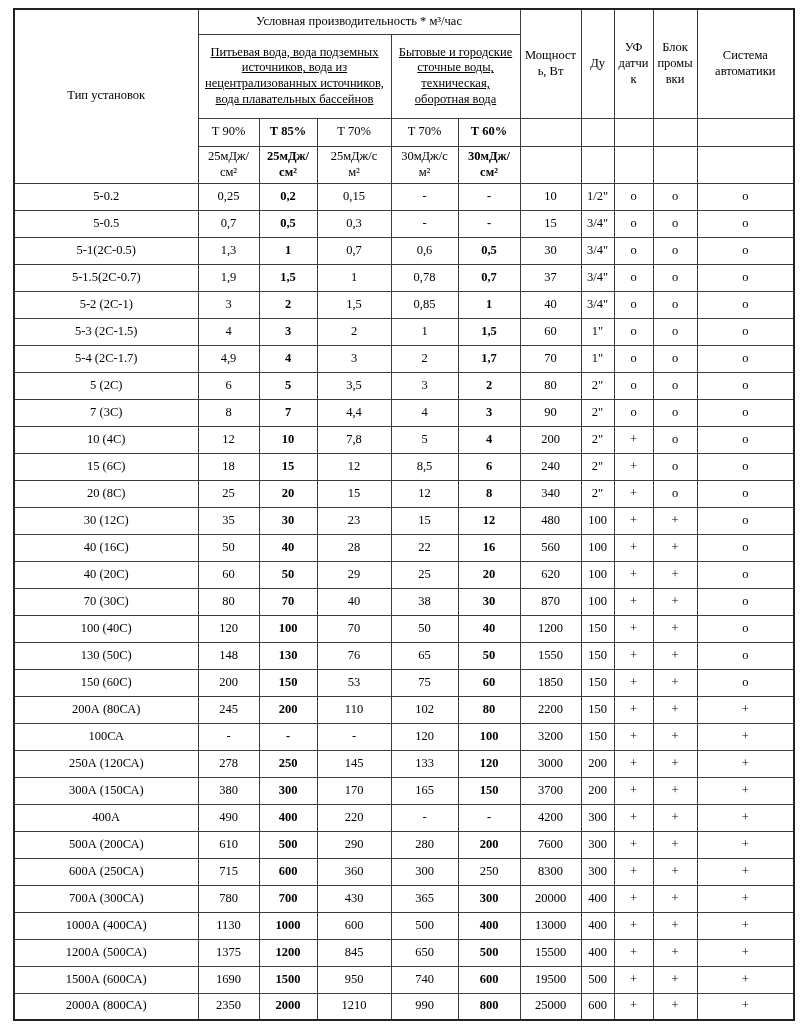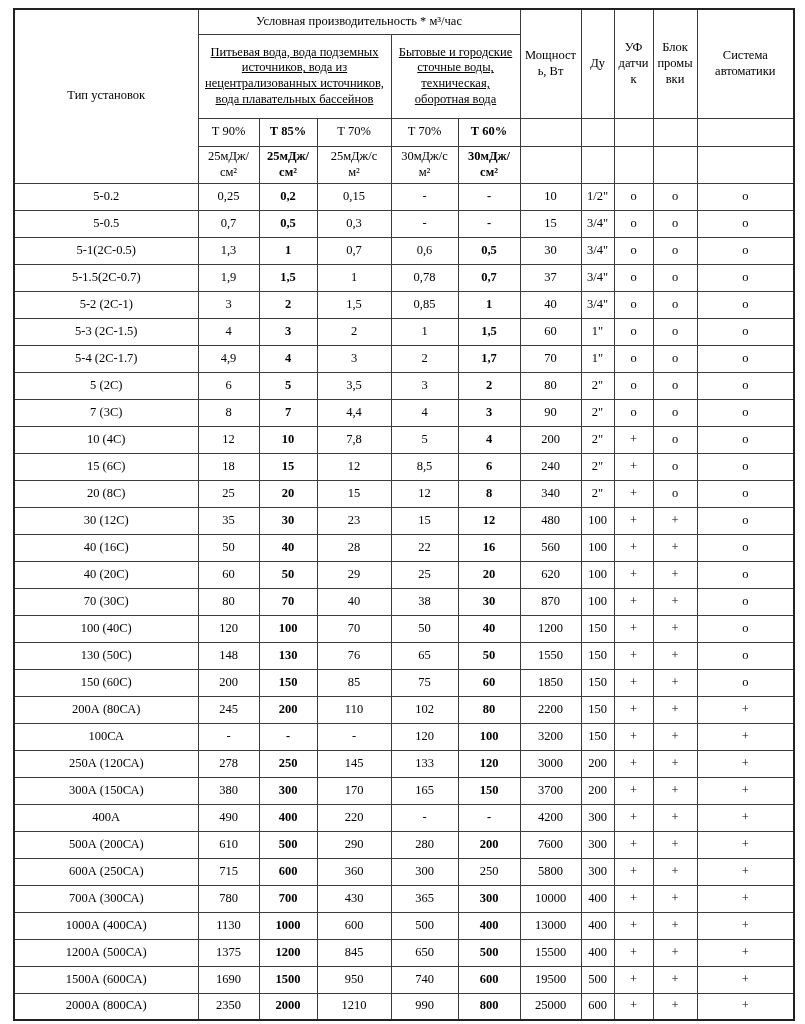--- a/index.html
+++ b/index.html
@@ -360,21 +360,21 @@
           <td>1550</td>
           <td>150</td>
           <td>+</td>
           <td>+</td>
           <td>о</td>
         </tr>
         <tr>
           <td class="label-cell">150 (60С)</td>
           <td>200</td>
           <td class="bold">150</td>
-          <td>85</td>
+          <td>53</td>
           <td>75</td>
           <td class="bold">60</td>
           <td>1850</td>
           <td>150</td>
           <td>+</td>
           <td>+</td>
           <td>о</td>
         </tr>
         <tr>
           <td class="label-cell">200А (80СА)</td>
@@ -454,34 +454,34 @@
           <td>+</td>
           <td>+</td>
         </tr>
         <tr>
           <td class="label-cell">600А  (250СА)</td>
           <td>715</td>
           <td class="bold">600</td>
           <td>360</td>
           <td>300</td>
           <td>250</td>
-          <td>5800</td>
+          <td>8300</td>
           <td>300</td>
           <td>+</td>
           <td>+</td>
           <td>+</td>
         </tr>
         <tr>
           <td class="label-cell">700А (300СА)</td>
           <td>780</td>
           <td class="bold">700</td>
           <td>430</td>
           <td>365</td>
           <td class="bold">300</td>
-          <td>10000</td>
+          <td>20000</td>
           <td>400</td>
           <td>+</td>
           <td>+</td>
           <td>+</td>
         </tr>
         <tr>
           <td class="label-cell">1000А (400СА)</td>
           <td>1130</td>
           <td class="bold">1000</td>
           <td>600</td>

